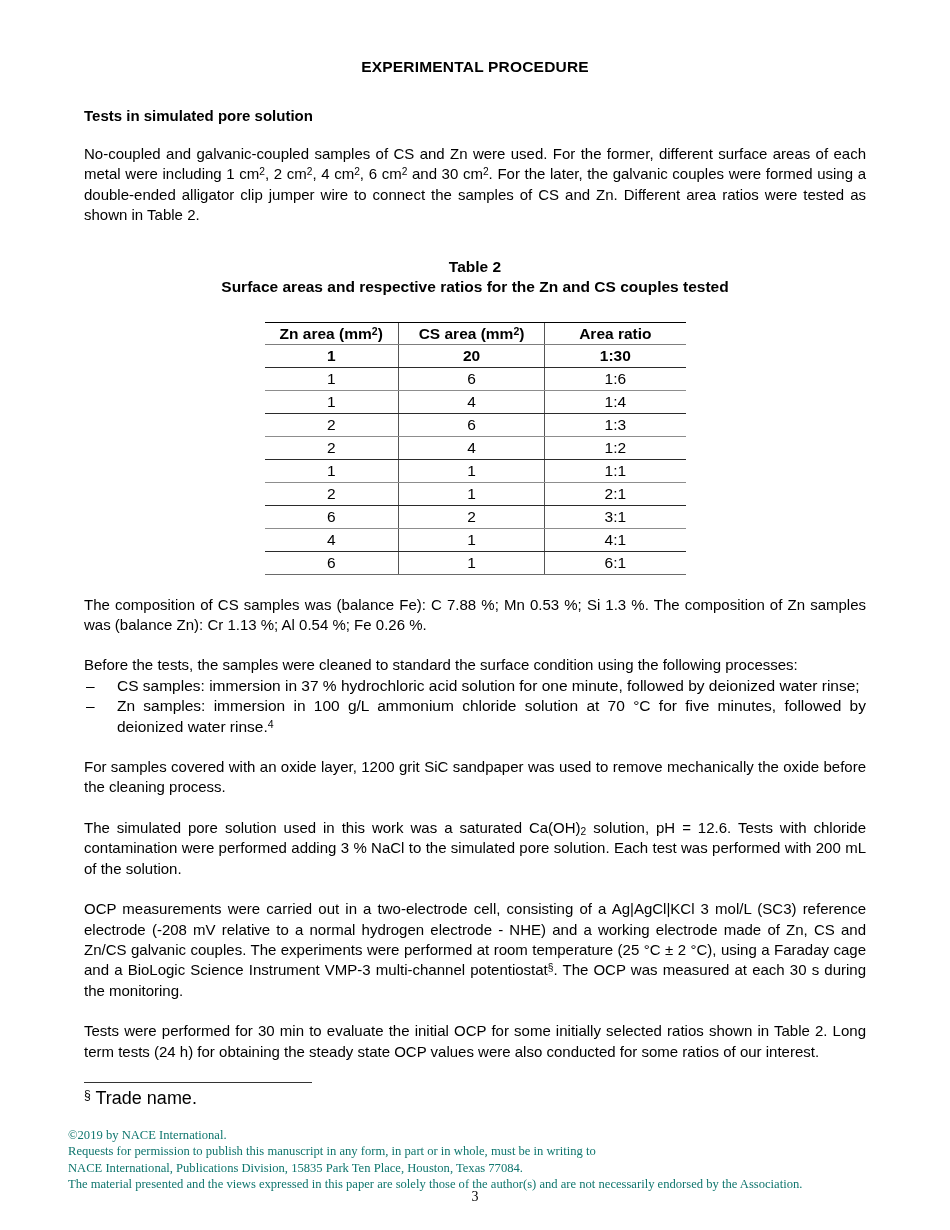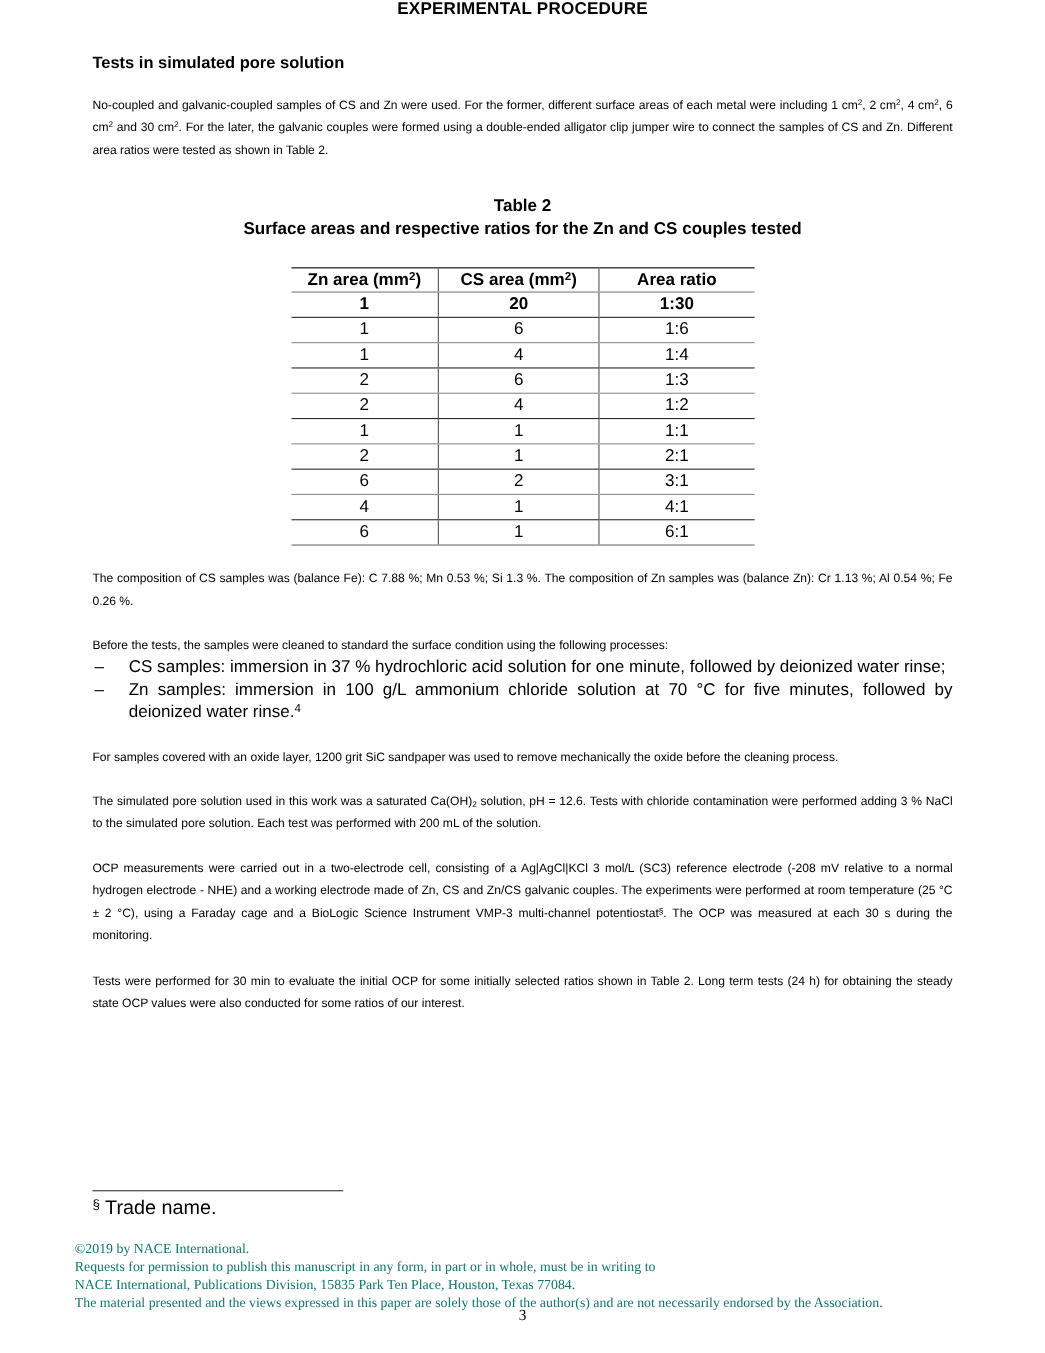--- a/index.html
+++ b/index.html
@@ -24,30 +24,31 @@
     left: 84px;
     top: 0;
     width: 782px;
   }
 
   .doc-title {
     text-align: center;
     font-weight: bold;
     font-size: 15.5px;
     letter-spacing: 0.2px;
+    margin-top: 58px;
   }
 
   .section-head {
     font-weight: bold;
     font-size: 15px;
     margin-top: 31px;
   }
 
   p.body-par {
-    font-size: 11px;
+    font-size: 15px;
     line-height: 20.4px;
     text-align: justify;
     margin: 0;
     margin-top: 20px;
   }
 
   sup, .sup {
     font-size: 0.68em;
     vertical-align: 0.42em;
     line-height: 0;

